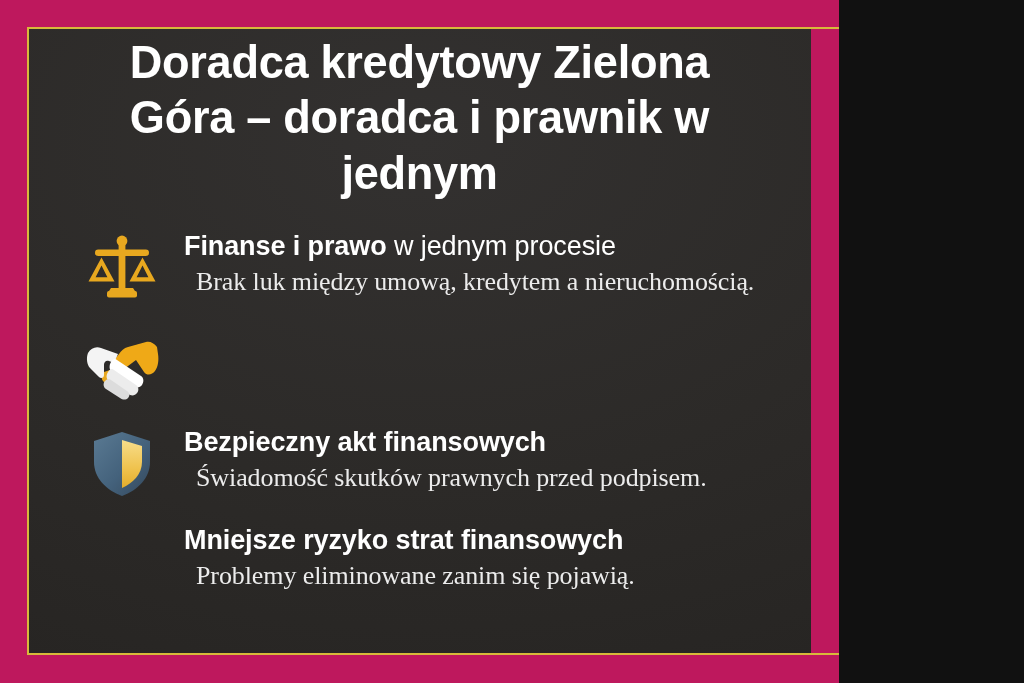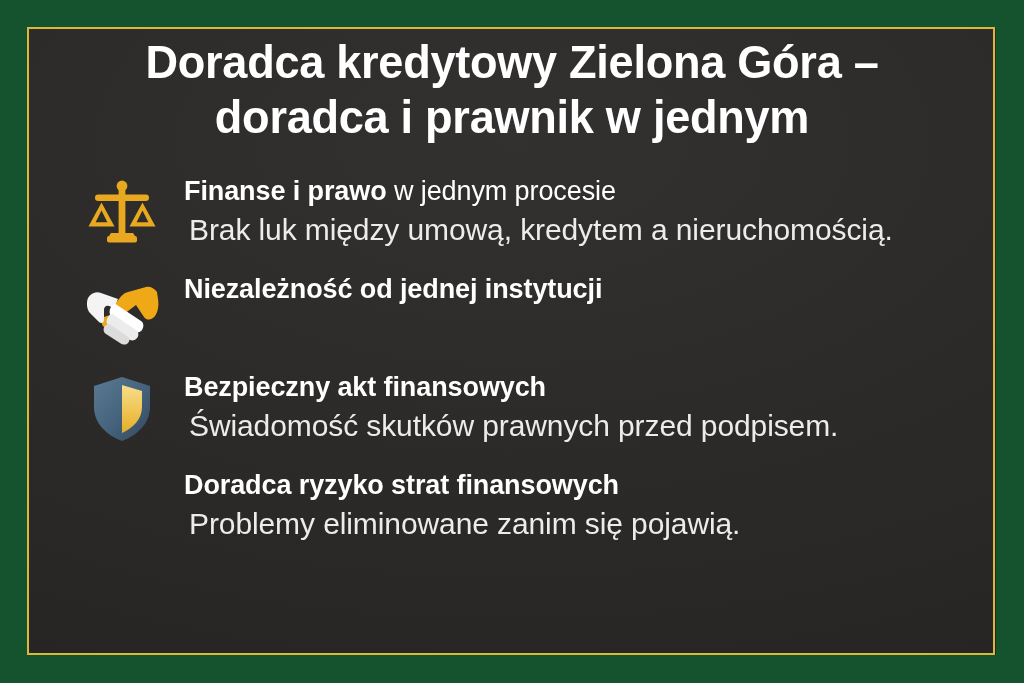--- a/index.html
+++ b/index.html
@@ -8,23 +8,23 @@
     padding: 0;
     background: #111111;
   }
   body {
     font-family: "Liberation Sans", "DejaVu Sans", sans-serif;
     -webkit-font-smoothing: antialiased;
   }
 
   .poster {
     position: relative;
-    width: 1024px;
+    width: 839px;
     height: 683px;
-    background: #14532d;
+    background: #be185d;
     overflow: hidden;
     box-sizing: border-box;
   }
 
   
   .poster-inner {
     position: absolute;
     left: 28px;
     top: 28px;
     right: 28px;
@@ -94,26 +94,27 @@
     color: #ffffff;
     font-size: 27px;
     line-height: 1.22;
     font-weight: 700;
     letter-spacing: -0.1px;
   }
   .feature-title .lead { font-weight: 700; }
   .feature-title .rest { font-weight: 400; }
 
   .feature-sub {
-    margin: 3px 0 0 5px;
+    margin: 3px 0 0 12px;
     color: #ececec;
-    font-size: 30px;
+    font-size: 26px;
     line-height: 1.25;
     font-weight: 400;
     letter-spacing: -0.1px;
+    font-family: Liberation Serif, serif;
   }
 </style>
 </head>
 <body>
 
 <div class="poster">
   <div class="poster-inner"></div>
   <div class="gold-frame"></div>
 
   <div class="content">
@@ -154,23 +155,20 @@
           <path d="M4 23 C7 18 12 16 17 18 L34 24 L30 33 L25 31
                    C22 30 20 32 20 35 L20 45 C20 48 17 49 15 47
                    L6 38 C3 35 2 28 4 23 Z" fill="#f4f4f4"></path>
           <path d="M33 30 L57 46 C60 48 60 52 58 55 C56 58 52 58 49 56
                    L28 42 C25 40 25 35 27 32 C29 29 31 28 33 30 Z" fill="#ffffff"></path>
           <path d="M30 40 L52 55 C55 57 55 61 53 63 C51 66 47 66 44 64
                    L25 51 C22 49 22 45 24 42 C26 39 28 38 30 40 Z" fill="#ececec"></path>
           <path d="M27 50 L43 61 C46 63 46 66 44 68 C42 70 39 70 36 68
                    L22 59 C19 57 19 53 21 51 C23 49 25 48 27 50 Z" fill="#dcdcdc"></path>
         </svg>
-        <p class="feature-title">
-          <span class="lead">Niezależność od jednej instytucji</span><span class="rest"></span>
-        </p>
       </div>
 
       <div class="feature-row">
         <svg class="feature-icon" viewBox="0 0 76 72">
           <defs>
             <linearGradient id="shieldBlue" x1="0" y1="0" x2="1" y2="1">
               <stop offset="0%" stop-color="#5a7a93"></stop>
               <stop offset="55%" stop-color="#44627c"></stop>
               <stop offset="100%" stop-color="#34485c"></stop>
             </linearGradient>
@@ -185,20 +183,20 @@
           <path d="M38 12 L58 18 V34 C58 46 49 55 38 60 Z" fill="url(#shieldGold)"></path>
         </svg>
         <p class="feature-title">
           <span class="lead">Bezpieczny akt finansowych</span><span class="rest"></span>
         </p>
         <p class="feature-sub">Świadomość skutków prawnych przed podpisem.</p>
       </div>
 
       <div class="feature-row">
         <p class="feature-title">
-          <span class="lead">Doradca ryzyko strat finansowych</span><span class="rest"></span>
+          <span class="lead">Mniejsze ryzyko strat finansowych</span><span class="rest"></span>
         </p>
         <p class="feature-sub">Problemy eliminowane zanim się pojawią.</p>
       </div>
 
     </div>
   </div>
 </div>
 
 </body></html>

